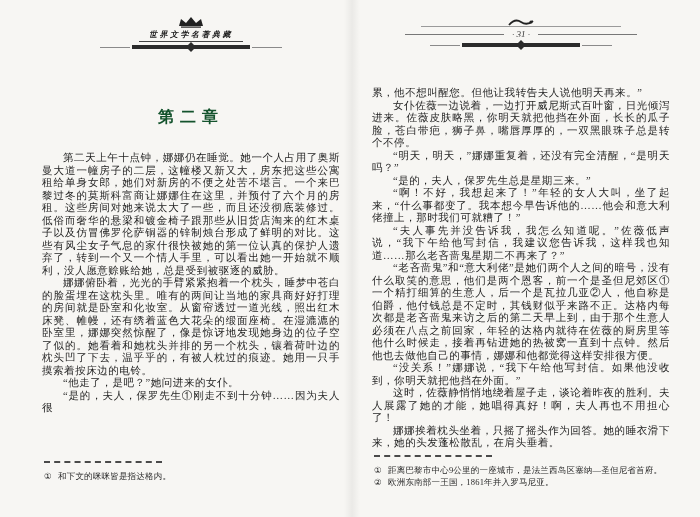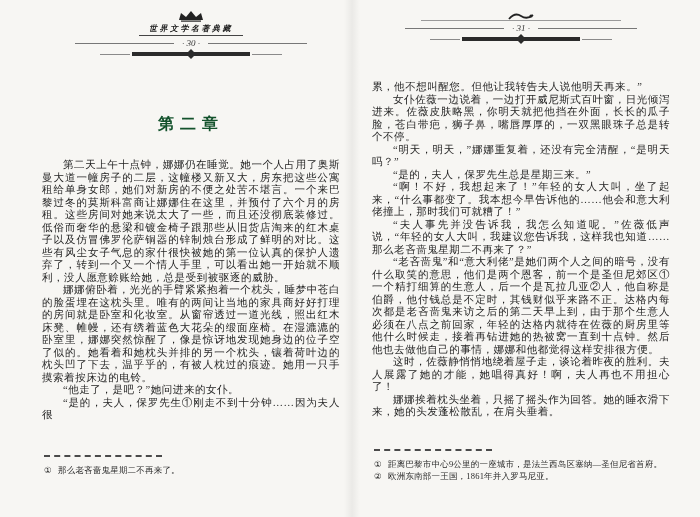--- a/index.html
+++ b/index.html
@@ -10,21 +10,21 @@
     background: #f7f6f3;
     font-family: "Liberation Serif", "DejaVu Serif", serif;
     color: #222;
     overflow: hidden;
   }
   .gutter {
     position: absolute; top: 0; left: 344px; width: 16px; height: 517px;
     background: linear-gradient(90deg, rgba(0,0,0,0) 0%, rgba(0,0,0,0.05) 50%, rgba(0,0,0,0) 100%);
   }
   .page {
-    position: absolute; top: 10px; height: 492px; width: 298px;
+    position: absolute; top: 16px; height: 492px; width: 298px;
   }
   .page.left  { left: 42px; }
   .page.right { left: 372px; }
 
   
   .page-header { display: flex; flex-direction: column; align-items: center; }
   .ornament { height: 12px; display: block; }
   .series-title {
     font-size: 8px; font-weight: bold; font-style: italic;
     letter-spacing: 2.5px; color: #1c1c1c;
@@ -87,46 +87,41 @@
 
 <div class="gutter"></div>
 
 <section class="page left">
   <header class="page-header">
     <svg class="ornament" width="30" height="12" viewBox="0 0 30 12">
       <path d="M3 10 L5 3 L10 7 L15 1 L20 7 L25 3 L27 10 Z" fill="#222"></path>
       <rect x="5" y="10.5" width="20" height="1.2" fill="#222"></rect>
     </svg>
     <div class="series-title">世界文学名著典藏</div>
-    <div class="pagenum-row">
-      <span class="rule"></span>
-      <span class="pagenum">· 30 ·</span>
-      <span class="rule"></span>
-    </div>
     <div class="bar-row">
       <span class="bar-thin"></span>
       <span class="bar-thick"></span>
       <span class="bar-thin"></span>
     </div>
   </header>
 
   <h1 class="chapter-title">第二章</h1>
 
   <div class="body-text">
     <p class="para">第二天上午十点钟，娜娜仍在睡觉。她一个人占用了奥斯曼大道一幢房子的二层，这幢楼又新又大，房东把这些公寓租给单身女郎，她们对新房的不便之处苦不堪言。一个来巴黎过冬的莫斯科富商让娜娜住在这里，并预付了六个月的房租。这些房间对她来说太大了一些，而且还没彻底装修过。低俗而奢华的悬梁和镀金椅子跟那些从旧货店淘来的红木桌子以及仿冒佛罗伦萨铜器的锌制烛台形成了鲜明的对比。这些有风尘女子气息的家什很快被她的第一位认真的保护人遗弃了，转到一个又一个情人手里，可以看出她一开始就不顺利，没人愿意赊账给她，总是受到被驱逐的威胁。</p>
     <p class="para">娜娜俯卧着，光光的手臂紧紧抱着一个枕头，睡梦中苍白的脸蛋埋在这枕头里。唯有的两间让当地的家具商好好打理的房间就是卧室和化妆室。从窗帘透过一道光线，照出红木床凳、帷幔，还有绣着蓝色大花朵的缎面座椅。在湿漉漉的卧室里，娜娜突然惊醒了，像是惊讶地发现她身边的位子空了似的。她看着和她枕头并排的另一个枕头，镶着荷叶边的枕头凹了下去，温乎乎的，有被人枕过的痕迹。她用一只手摸索着按床边的电铃。</p>
     <p class="para">“他走了，是吧？”她问进来的女仆。</p>
     <p class="para">“是的，夫人，保罗先生①刚走不到十分钟……因为夫人很</p>
   </div>
 
   <footer class="footnotes">
     <div class="fn-sep"></div>
     <div class="footnote">
       <span class="fn-marker">①</span>
-      <span class="fn-text">那么老吝啬鬼星期二不再来了。</span>
+      <span class="fn-text">和下文的咪咪皆是指达格内。</span>
     </div>
   </footer>
 </section>
 
 <section class="page right">
   <header class="page-header">
     <svg class="ornament" width="28" height="12" viewBox="0 0 28 12">
       <path d="M2 9 Q8 2 14 6 Q20 10 26 5" stroke="#222" stroke-width="1.8" fill="none"></path>
       <circle cx="24" cy="6" r="1.6" fill="#222"></circle>
     </svg>
@@ -142,22 +137,23 @@
       <span class="bar-thin"></span>
     </div>
   </header>
 
   <div class="body-text">
     <p class="para cont">累，他不想叫醒您。但他让我转告夫人说他明天再来。”</p>
     <p class="para">女仆佐薇一边说着，一边打开威尼斯式百叶窗，日光倾泻进来。佐薇皮肤略黑，你明天就把他挡在外面，长长的瓜子脸，苍白带疤，狮子鼻，嘴唇厚厚的，一双黑眼珠子总是转个不停。</p>
     <p class="para">“明天，明天，”娜娜重复着，还没有完全清醒，“是明天吗？”</p>
     <p class="para">“是的，夫人，保罗先生总是星期三来。”</p>
     <p class="para">“啊！不好，我想起来了！”年轻的女人大叫，坐了起来，“什么事都变了。我本想今早告诉他的……他会和意大利佬撞上，那时我们可就糟了！”</p>
-    <p class="para">“夫人事先并没告诉我，我怎么知道呢。”佐薇低声说，“年轻的女人大叫，我建议您告诉我，这样我也知道……那么老吝啬鬼星期二不再来了？”</p>
+    <p class="para">“夫人事先并没告诉我，我怎么知道呢。”佐薇低声说，“我下午给他写封信，我建议您告诉我，这样我也知道……那么老吝啬鬼星期二不再来了？”</p>
     <p class="para">“老吝啬鬼”和“意大利佬”是她们两个人之间的暗号，没有什么取笑的意思，他们是两个恩客，前一个是圣但尼郊区①一个精打细算的生意人，后一个是瓦拉几亚②人，他自称是伯爵，他付钱总是不定时，其钱财似乎来路不正。达格内每次都是老吝啬鬼来访之后的第二天早上到，由于那个生意人必须在八点之前回家，年轻的达格内就待在佐薇的厨房里等他什么时候走，接着再钻进她的热被窝一直到十点钟。然后他也去做他自己的事情，娜娜和他都觉得这样安排很方便。</p>
+    <p class="para">“没关系！”娜娜说，“我下午给他写封信。如果他没收到，你明天就把他挡在外面。”</p>
     <p class="para">这时，佐薇静悄悄地绕着屋子走，谈论着昨夜的胜利。夫人展露了她的才能，她唱得真好！啊，夫人再也不用担心了！</p>
     <p class="para">娜娜挨着枕头坐着，只摇了摇头作为回答。她的睡衣滑下来，她的头发蓬松散乱，在肩头垂着。</p>
   </div>
 
   <footer class="footnotes">
     <div class="fn-sep"></div>
     <div class="footnote">
       <span class="fn-marker">①</span>
       <span class="fn-text">距离巴黎市中心9公里的一座城市，是法兰西岛区塞纳—圣但尼省首府。</span>
     </div>

